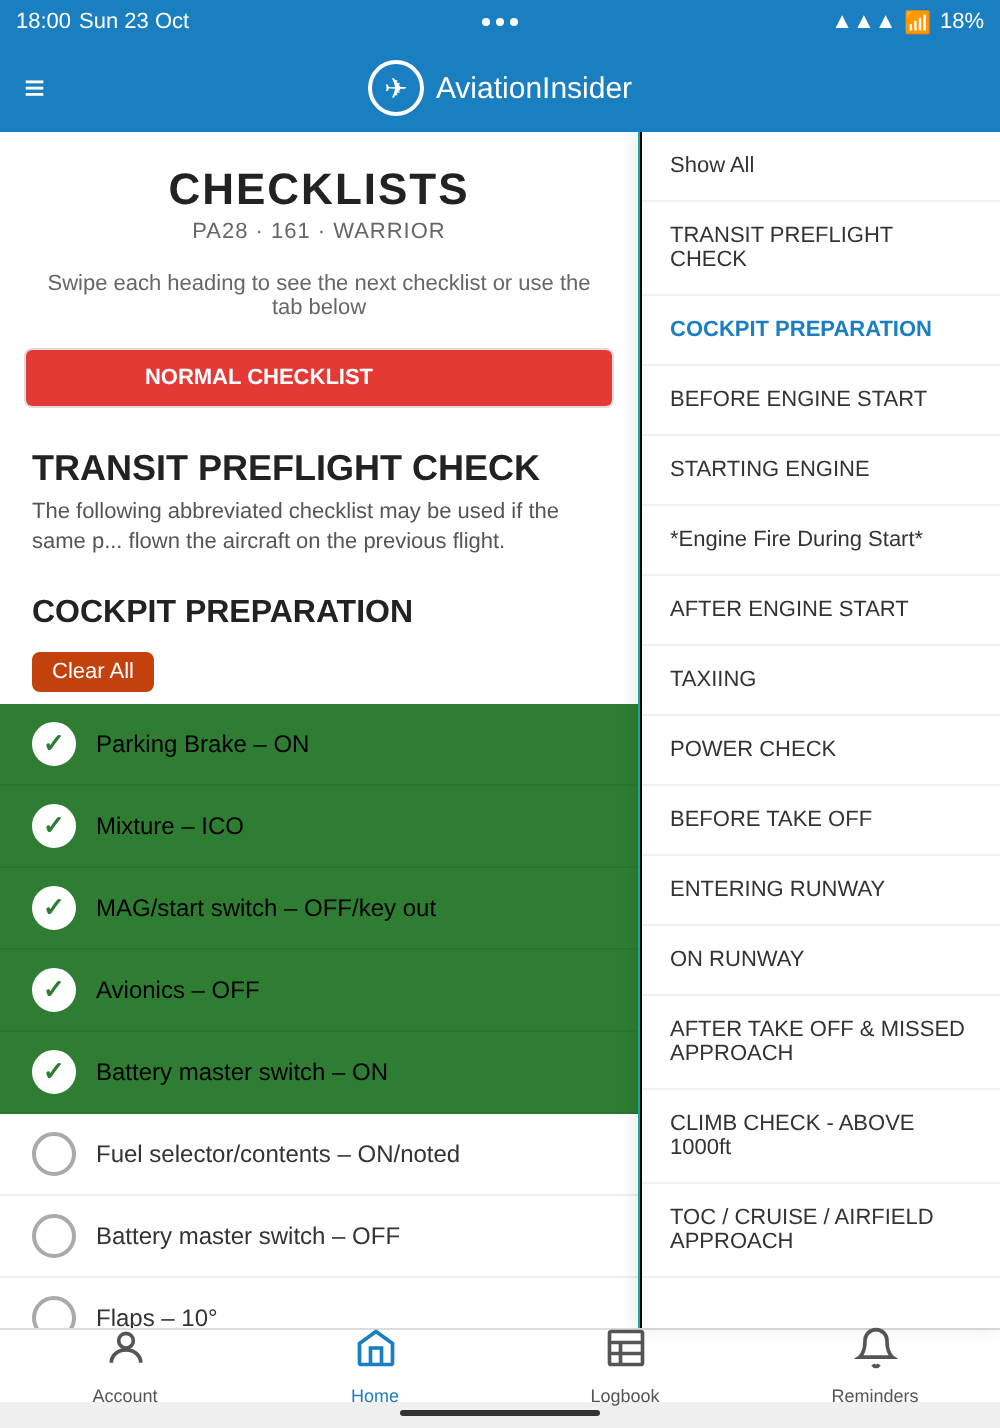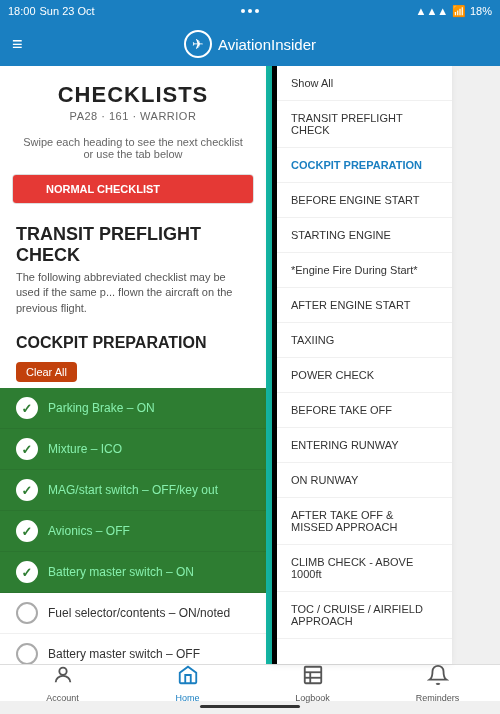--- a/index.html
+++ b/index.html
@@ -60,24 +60,24 @@
     }
 
     
     .main-content {
       display: flex;
       height: calc(714px - 22px - 44px - 50px);
     }
 
     
     .left-panel {
-      width: 272px;
+      width: 320px;
       background: white;
       overflow-y: auto;
-      border-right: 6px solid #14b8a6;
+      border-right: 1px solid #14b8a6;
     }
 
     .page-title-section {
       text-align: center;
       padding: 16px 12px 8px;
     }
     .page-title {
       font-size: 22px;
       font-weight: 700;
       color: #222;
@@ -155,21 +155,21 @@
     .checklist-item {
       display: flex;
       align-items: center;
       padding: 9px 16px;
       border-bottom: 1px solid rgba(0,0,0,0.06);
     }
     .checklist-item.checked {
       background: #2e7d32;
     }
     .checklist-item.checked .item-text {
-      color: #86efac;
+      color: #000000;
     }
     .check-circle {
       width: 22px;
       height: 22px;
       border-radius: 50%;
       border: 2px solid #aaa;
       margin-right: 10px;
       flex-shrink: 0;
       display: flex;
       align-items: center;
@@ -187,21 +187,21 @@
     .item-text {
       font-size: 12px;
       color: #333;
     }
 
     
     .right-panel {
       width: 180px;
       background: white;
       overflow-y: auto;
-      border-left: 5px solid #000000;
+      border-left: 1px solid #000000;
       box-shadow: -2px 0 8px rgba(0,0,0,0.1);
     }
     .dropdown-item {
       padding: 11px 14px;
       font-size: 11px;
       color: #333;
       border-bottom: 1px solid #f0f0f0;
       cursor: pointer;
       font-weight: 500;
     }

